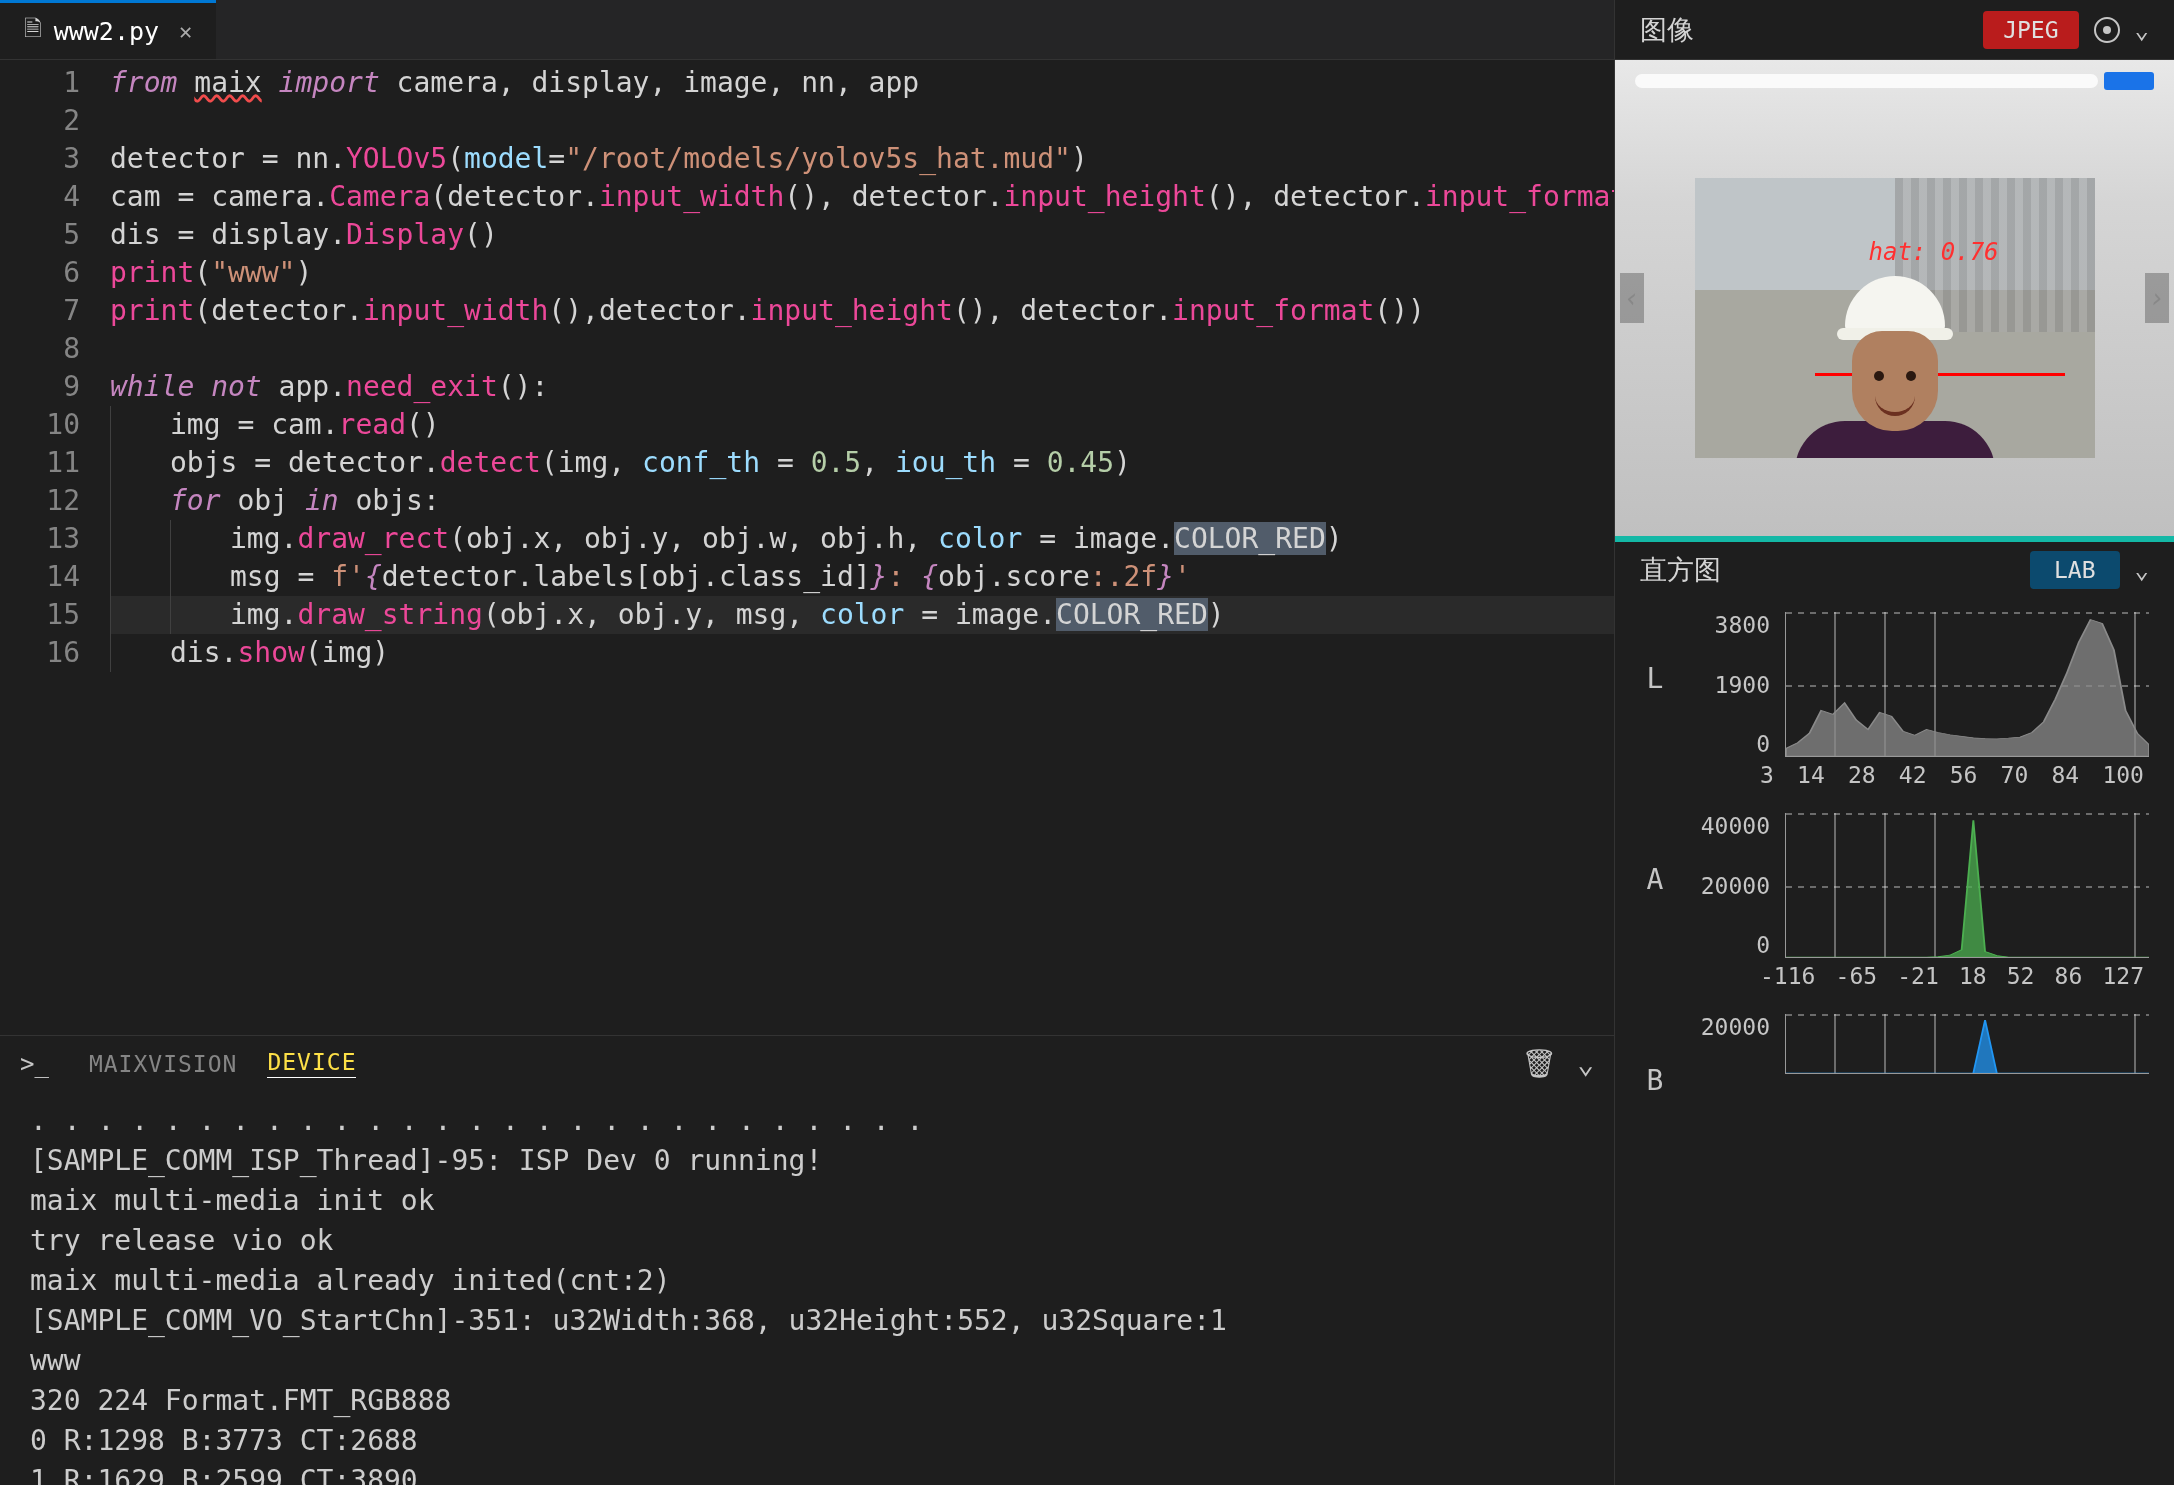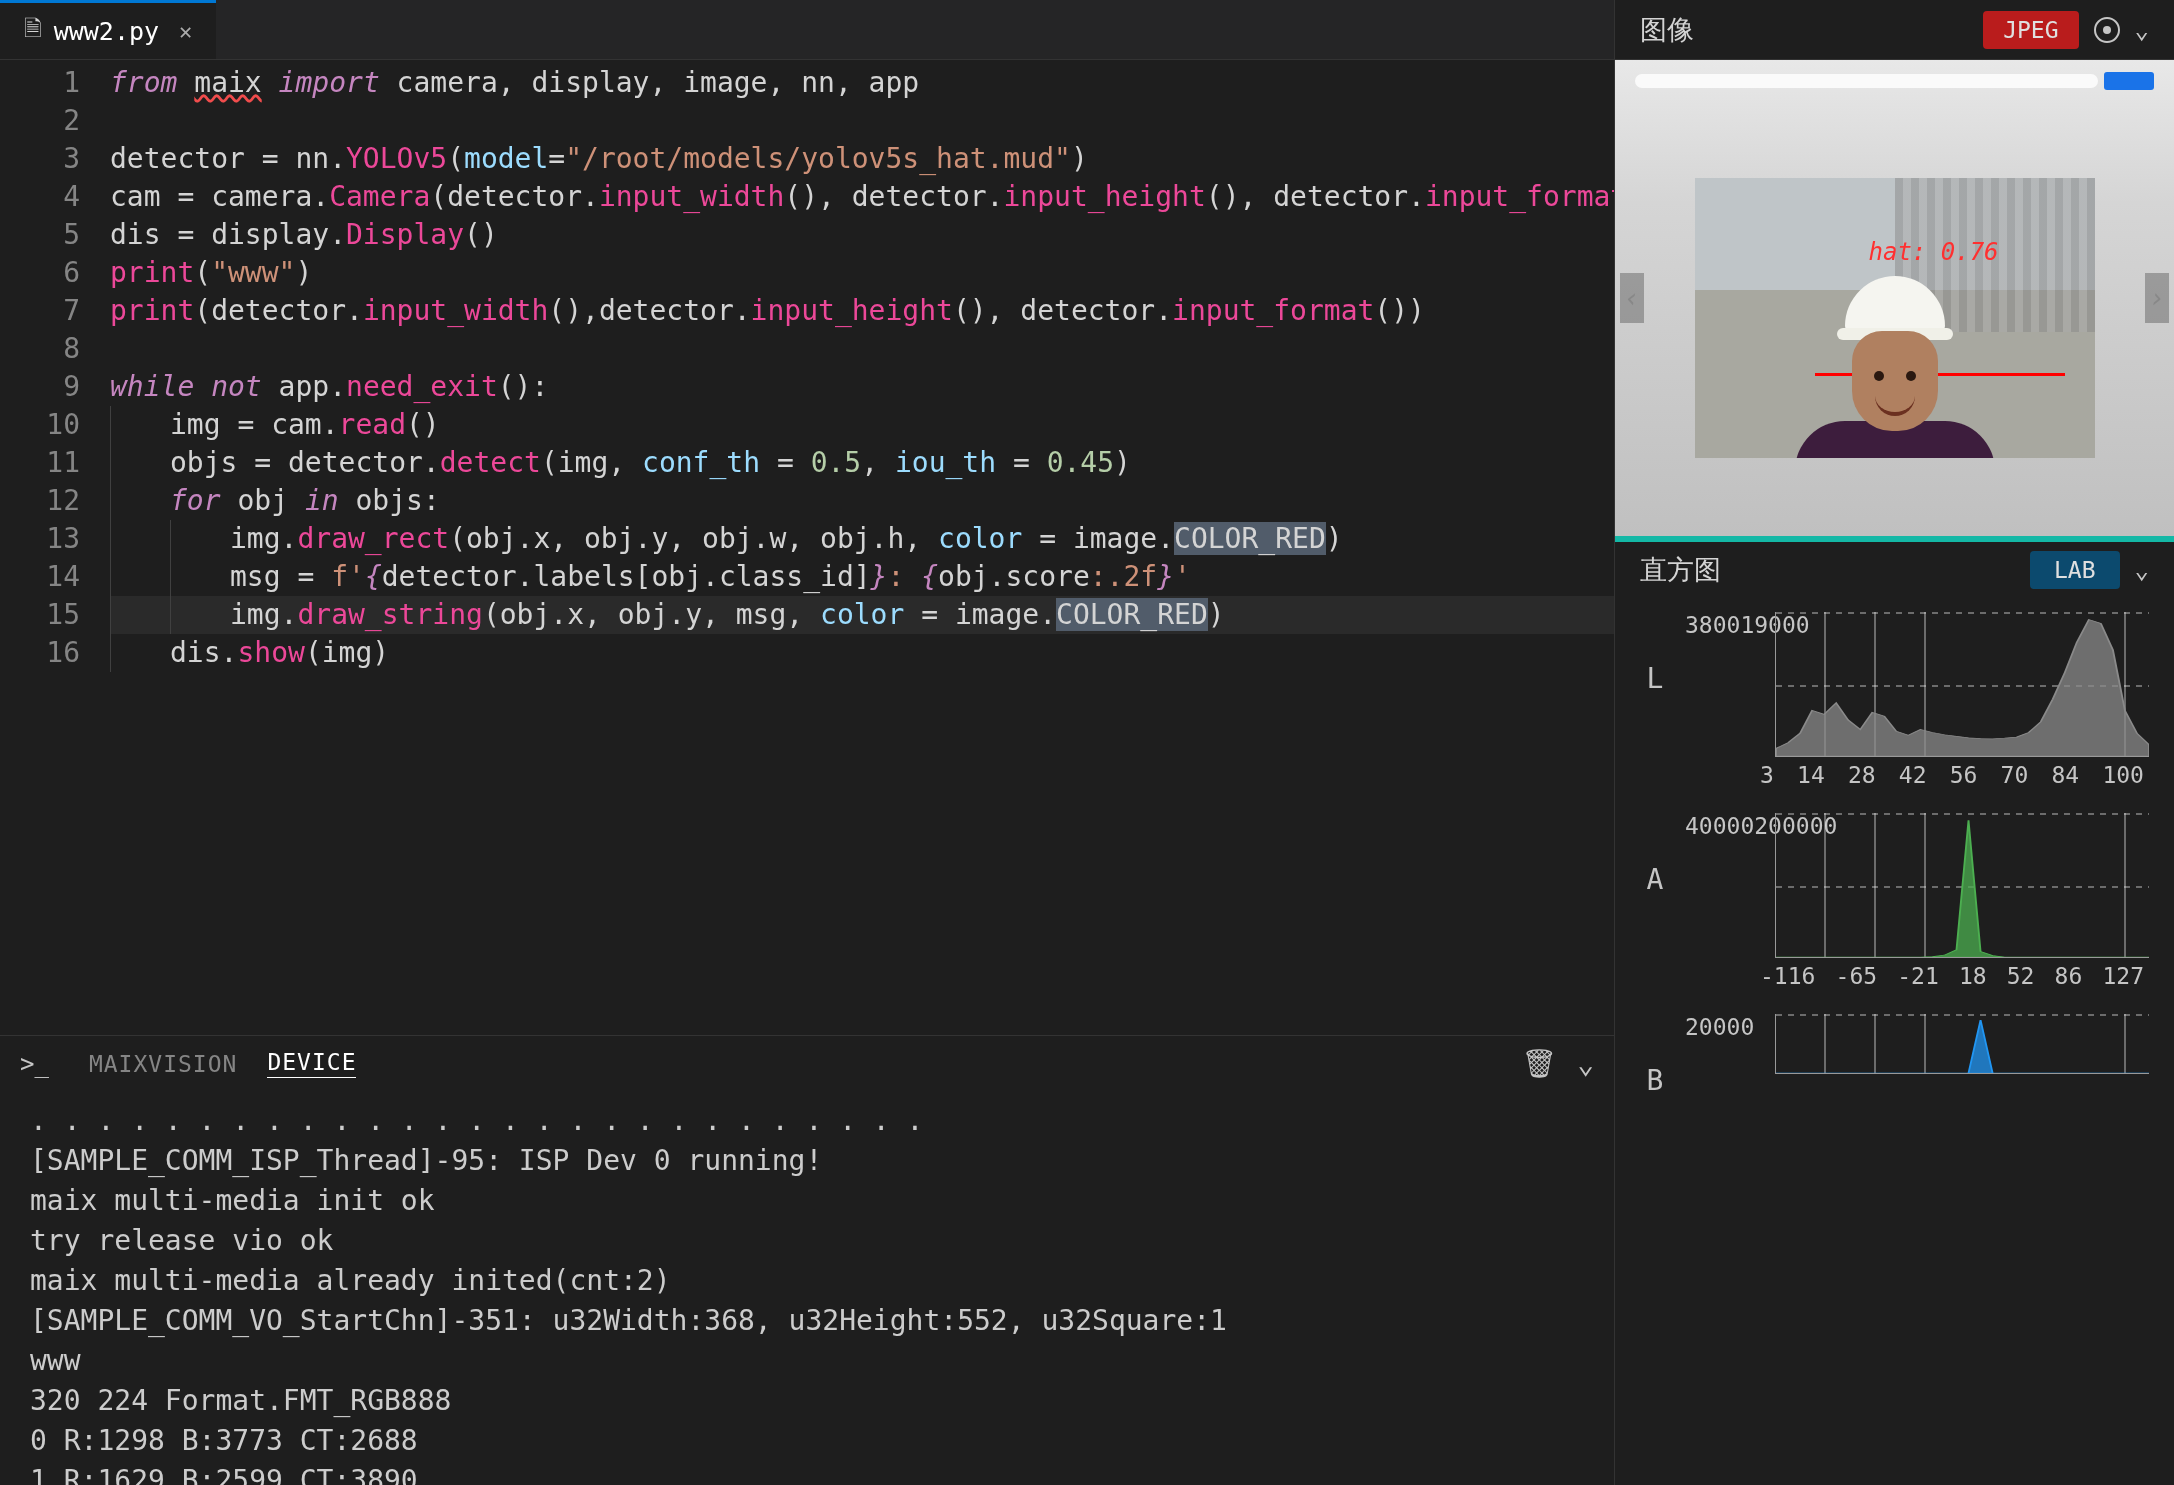--- a/index.html
+++ b/index.html
@@ -97,21 +97,21 @@
       padding: 0 20px;
       gap: 30px;
     }
     .term-tab {
       color: #858585;
       font-size: 23px;
       cursor: pointer;
       letter-spacing: 1px;
     }
     .term-tab.active {
-      color: #ffffff;
+      color: #fde047;
       border-bottom: 1px solid #fff;
       padding-bottom: 2px;
     }
     .term-icons {
       margin-left: auto;
       display: flex;
       gap: 20px;
       color: #c5c5c5;
       font-size: 28px;
     }
@@ -323,23 +323,24 @@
       font-size: 28px;
       color: #c5c5c5;
       padding-top: 50px;
     }
     .hist-yaxis {
       width: 75px;
       text-align: right;
       font-size: 23px;
       color: #c5c5c5;
       display: flex;
-      flex-direction: row;
+      flex-direction: column;
       justify-content: space-between;
       height: 145px;
+      margin-left: 10px;
     }
     .hist-plot {
       flex: 1;
       height: 145px;
       position: relative;
       border-left: 1px solid #999;
       border-bottom: 1px solid #999;
     }
     .hist-grid {
       position: absolute;

